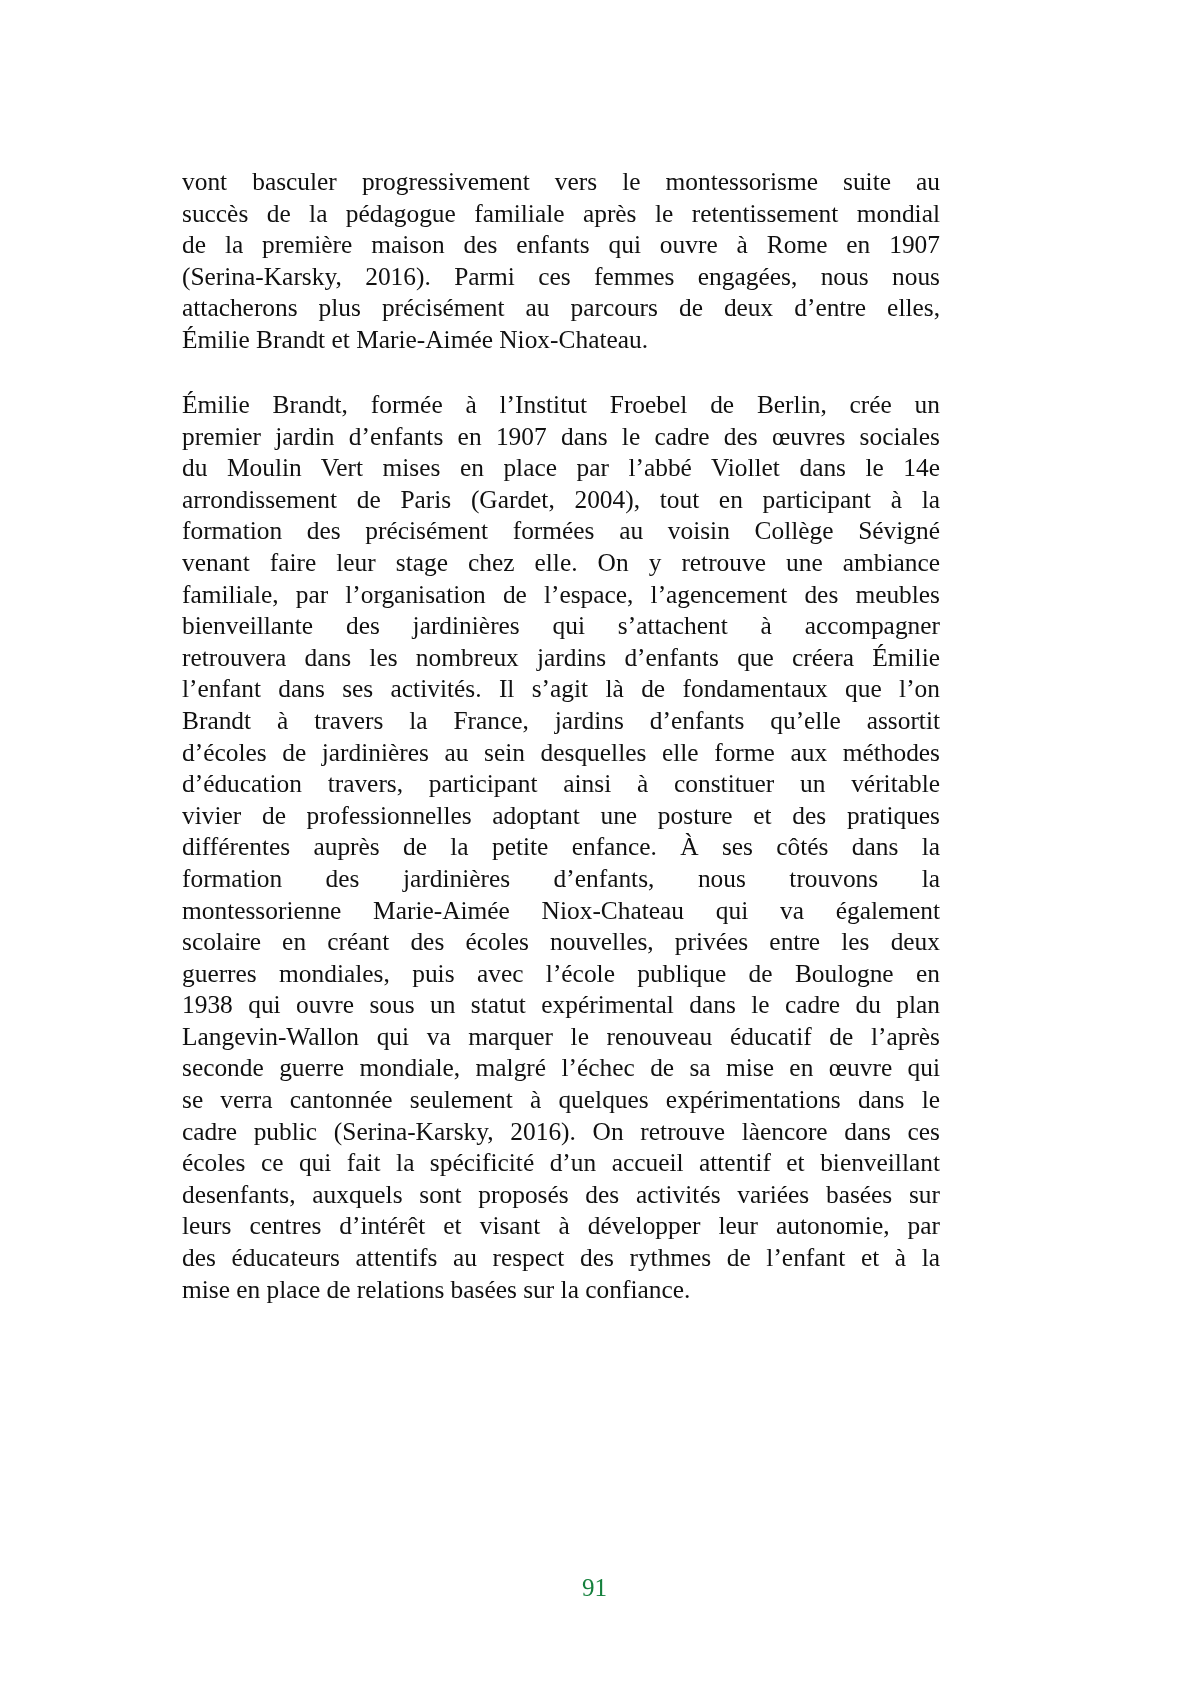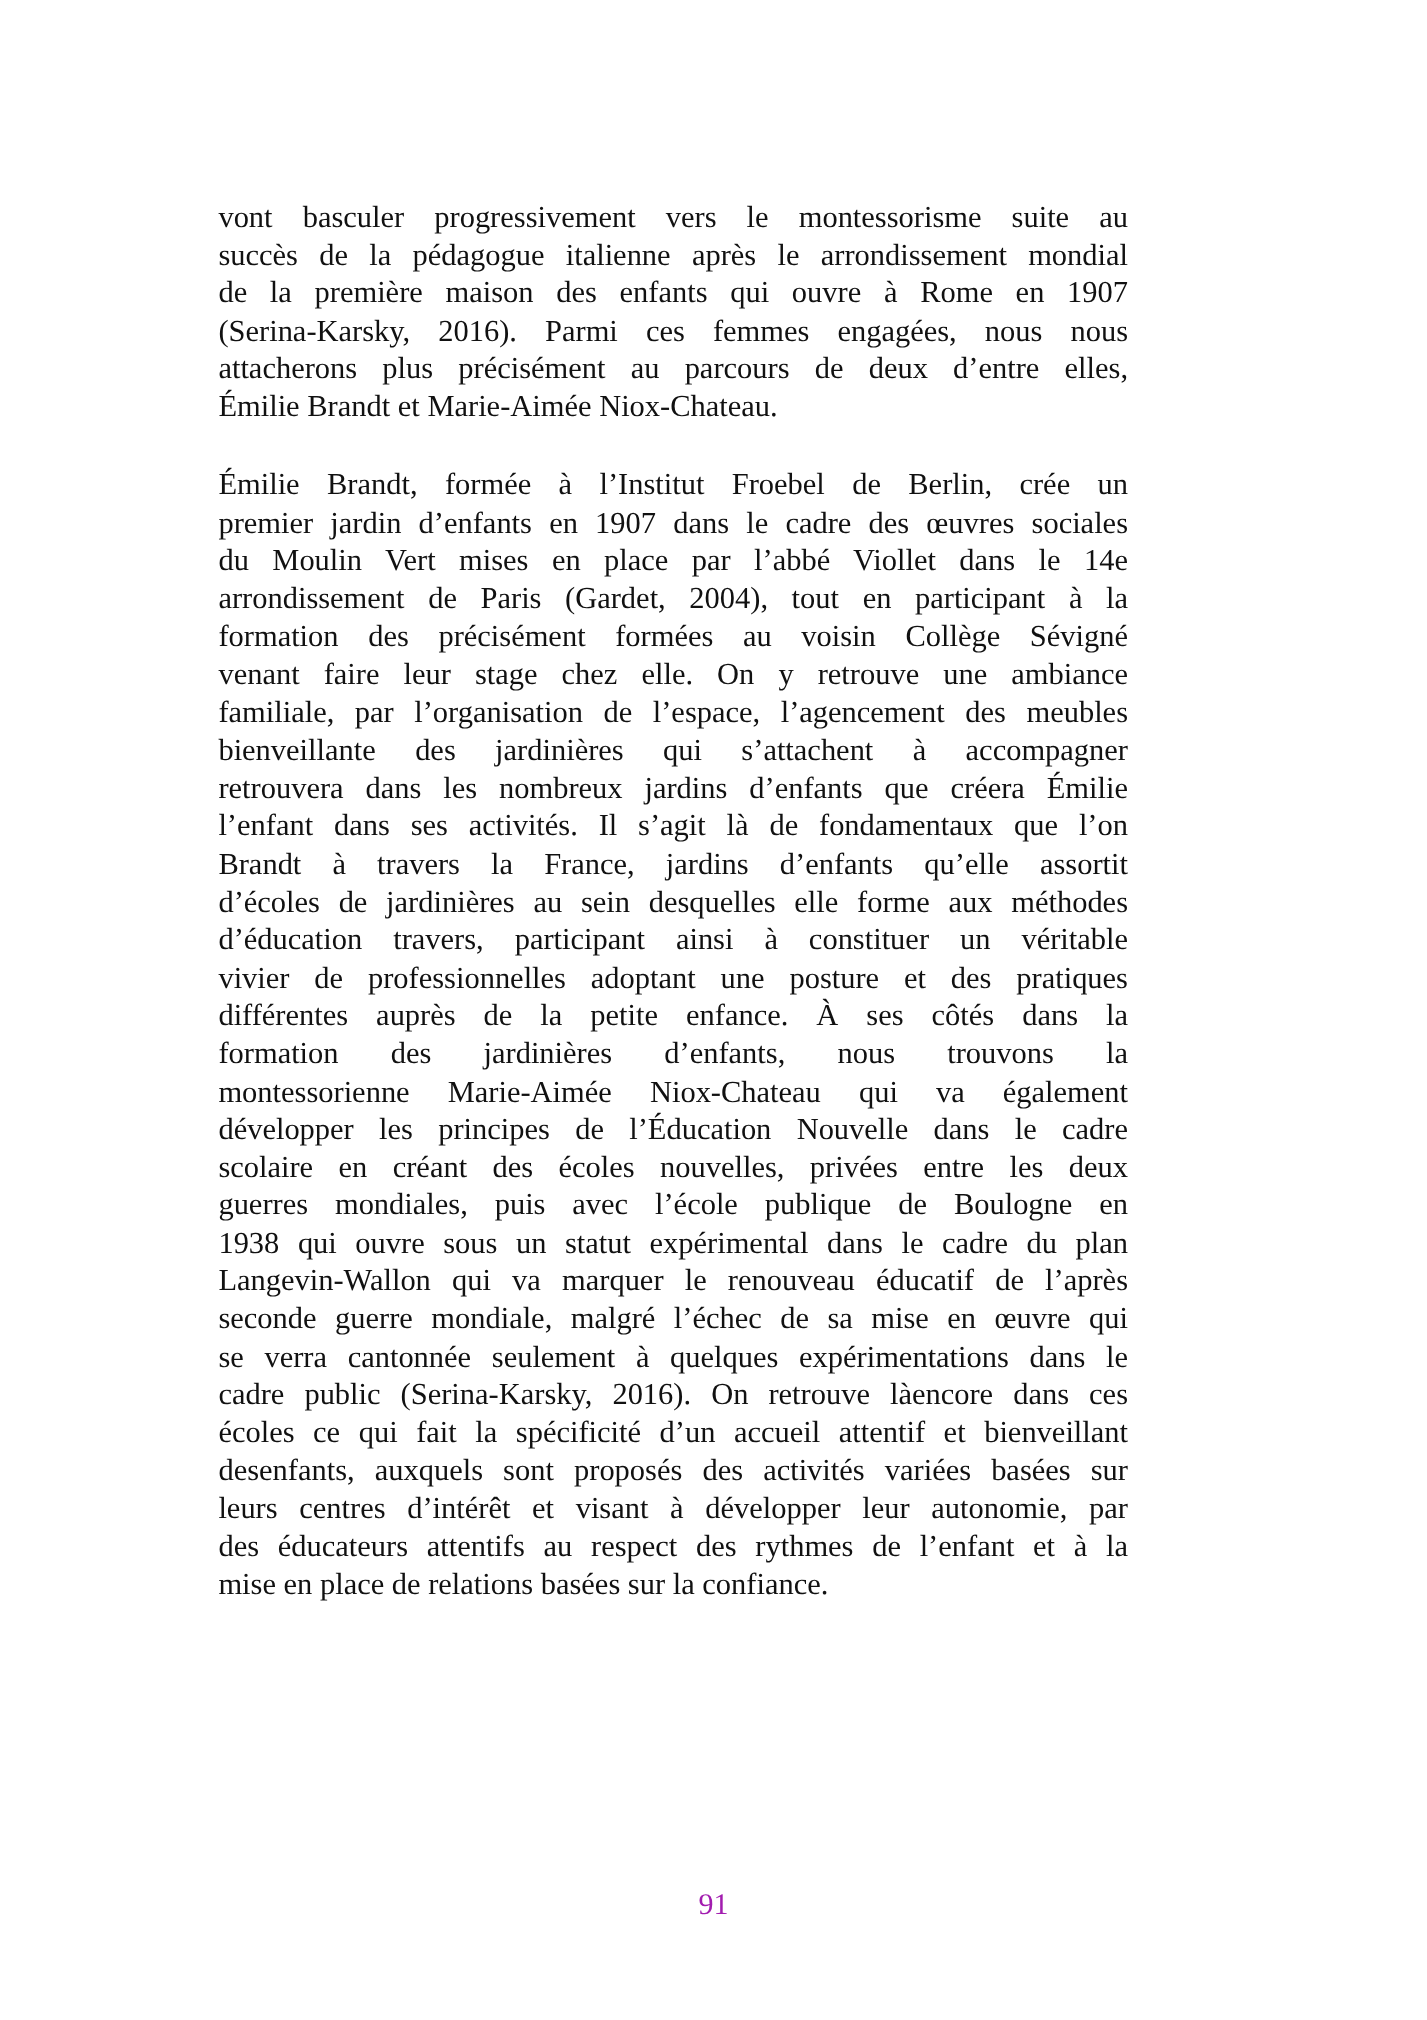--- a/index.html
+++ b/index.html
@@ -10,30 +10,30 @@
     font-family: "Liberation Serif", serif;
     font-size: 25.4px; line-height: 31.6px; color: #111111;
     text-align: justify;
   }
   .text-block .line { display: block; text-align: justify; text-align-last: justify; white-space: nowrap; height: 31.6px; }
   .text-block .line.last { text-align-last: left; }
   #para1 { top: 166px; }
   #para2 { top: 389px; }
   .page-number {
     position: absolute; left: 0; width: 1189px; top: 1574px; text-align: center;
-    font-family: "Liberation Serif", serif; font-size: 25px; color: #a21caf;
+    font-family: "Liberation Serif", serif; font-size: 25px; color: #15803d;
   }
 </style>
 </head>
 <body>
 
 <div class="page">
   <div class="text-block" id="para1">
       <span class="line">vont basculer progressivement vers le montessorisme suite au</span>
-      <span class="line">succès de la pédagogue italienne après le arrondissement mondial</span>
+      <span class="line">succès de la pédagogue familiale après le retentissement mondial</span>
       <span class="line">de la première maison des enfants qui ouvre à Rome en 1907</span>
       <span class="line">(Serina-Karsky, 2016). Parmi ces femmes engagées, nous nous</span>
       <span class="line">attacherons plus précisément au parcours de deux d’entre elles,</span>
       <span class="line last">Émilie Brandt et Marie-Aimée Niox-Chateau.</span>
     </div>
   <div class="text-block" id="para2">
       <span class="line">Émilie Brandt, formée à l’Institut Froebel de Berlin, crée un</span>
       <span class="line">premier jardin d’enfants en 1907 dans le cadre des œuvres sociales</span>
       <span class="line">du Moulin Vert mises en place par l’abbé Viollet dans le 14e</span>
       <span class="line">arrondissement de Paris (Gardet, 2004), tout en participant à la</span>
@@ -43,21 +43,20 @@
       <span class="line">bienveillante des jardinières qui s’attachent à accompagner</span>
       <span class="line">retrouvera dans les nombreux jardins d’enfants que créera Émilie</span>
       <span class="line">l’enfant dans ses activités. Il s’agit là de fondamentaux que l’on</span>
       <span class="line">Brandt à travers la France, jardins d’enfants qu’elle assortit</span>
       <span class="line">d’écoles de jardinières au sein desquelles elle forme aux méthodes</span>
       <span class="line">d’éducation travers, participant ainsi à constituer un véritable</span>
       <span class="line">vivier de professionnelles adoptant une posture et des pratiques</span>
       <span class="line">différentes auprès de la petite enfance. À ses côtés dans la</span>
       <span class="line">formation des jardinières d’enfants, nous trouvons la</span>
       <span class="line">montessorienne Marie-Aimée Niox-Chateau qui va également</span>
-      <span class="line">développer les principes de l’Éducation Nouvelle dans le cadre</span>
       <span class="line">scolaire en créant des écoles nouvelles, privées entre les deux</span>
       <span class="line">guerres mondiales, puis avec l’école publique de Boulogne en</span>
       <span class="line">1938 qui ouvre sous un statut expérimental dans le cadre du plan</span>
       <span class="line">Langevin-Wallon qui va marquer le renouveau éducatif de l’après</span>
       <span class="line">seconde guerre mondiale, malgré l’échec de sa mise en œuvre qui</span>
       <span class="line">se verra cantonnée seulement à quelques expérimentations dans le</span>
       <span class="line">cadre public (Serina-Karsky, 2016). On retrouve làencore dans ces</span>
       <span class="line">écoles ce qui fait la spécificité d’un accueil attentif et bienveillant</span>
       <span class="line">desenfants, auxquels sont proposés des activités variées basées sur</span>
       <span class="line">leurs centres d’intérêt et visant à développer leur autonomie, par</span>

